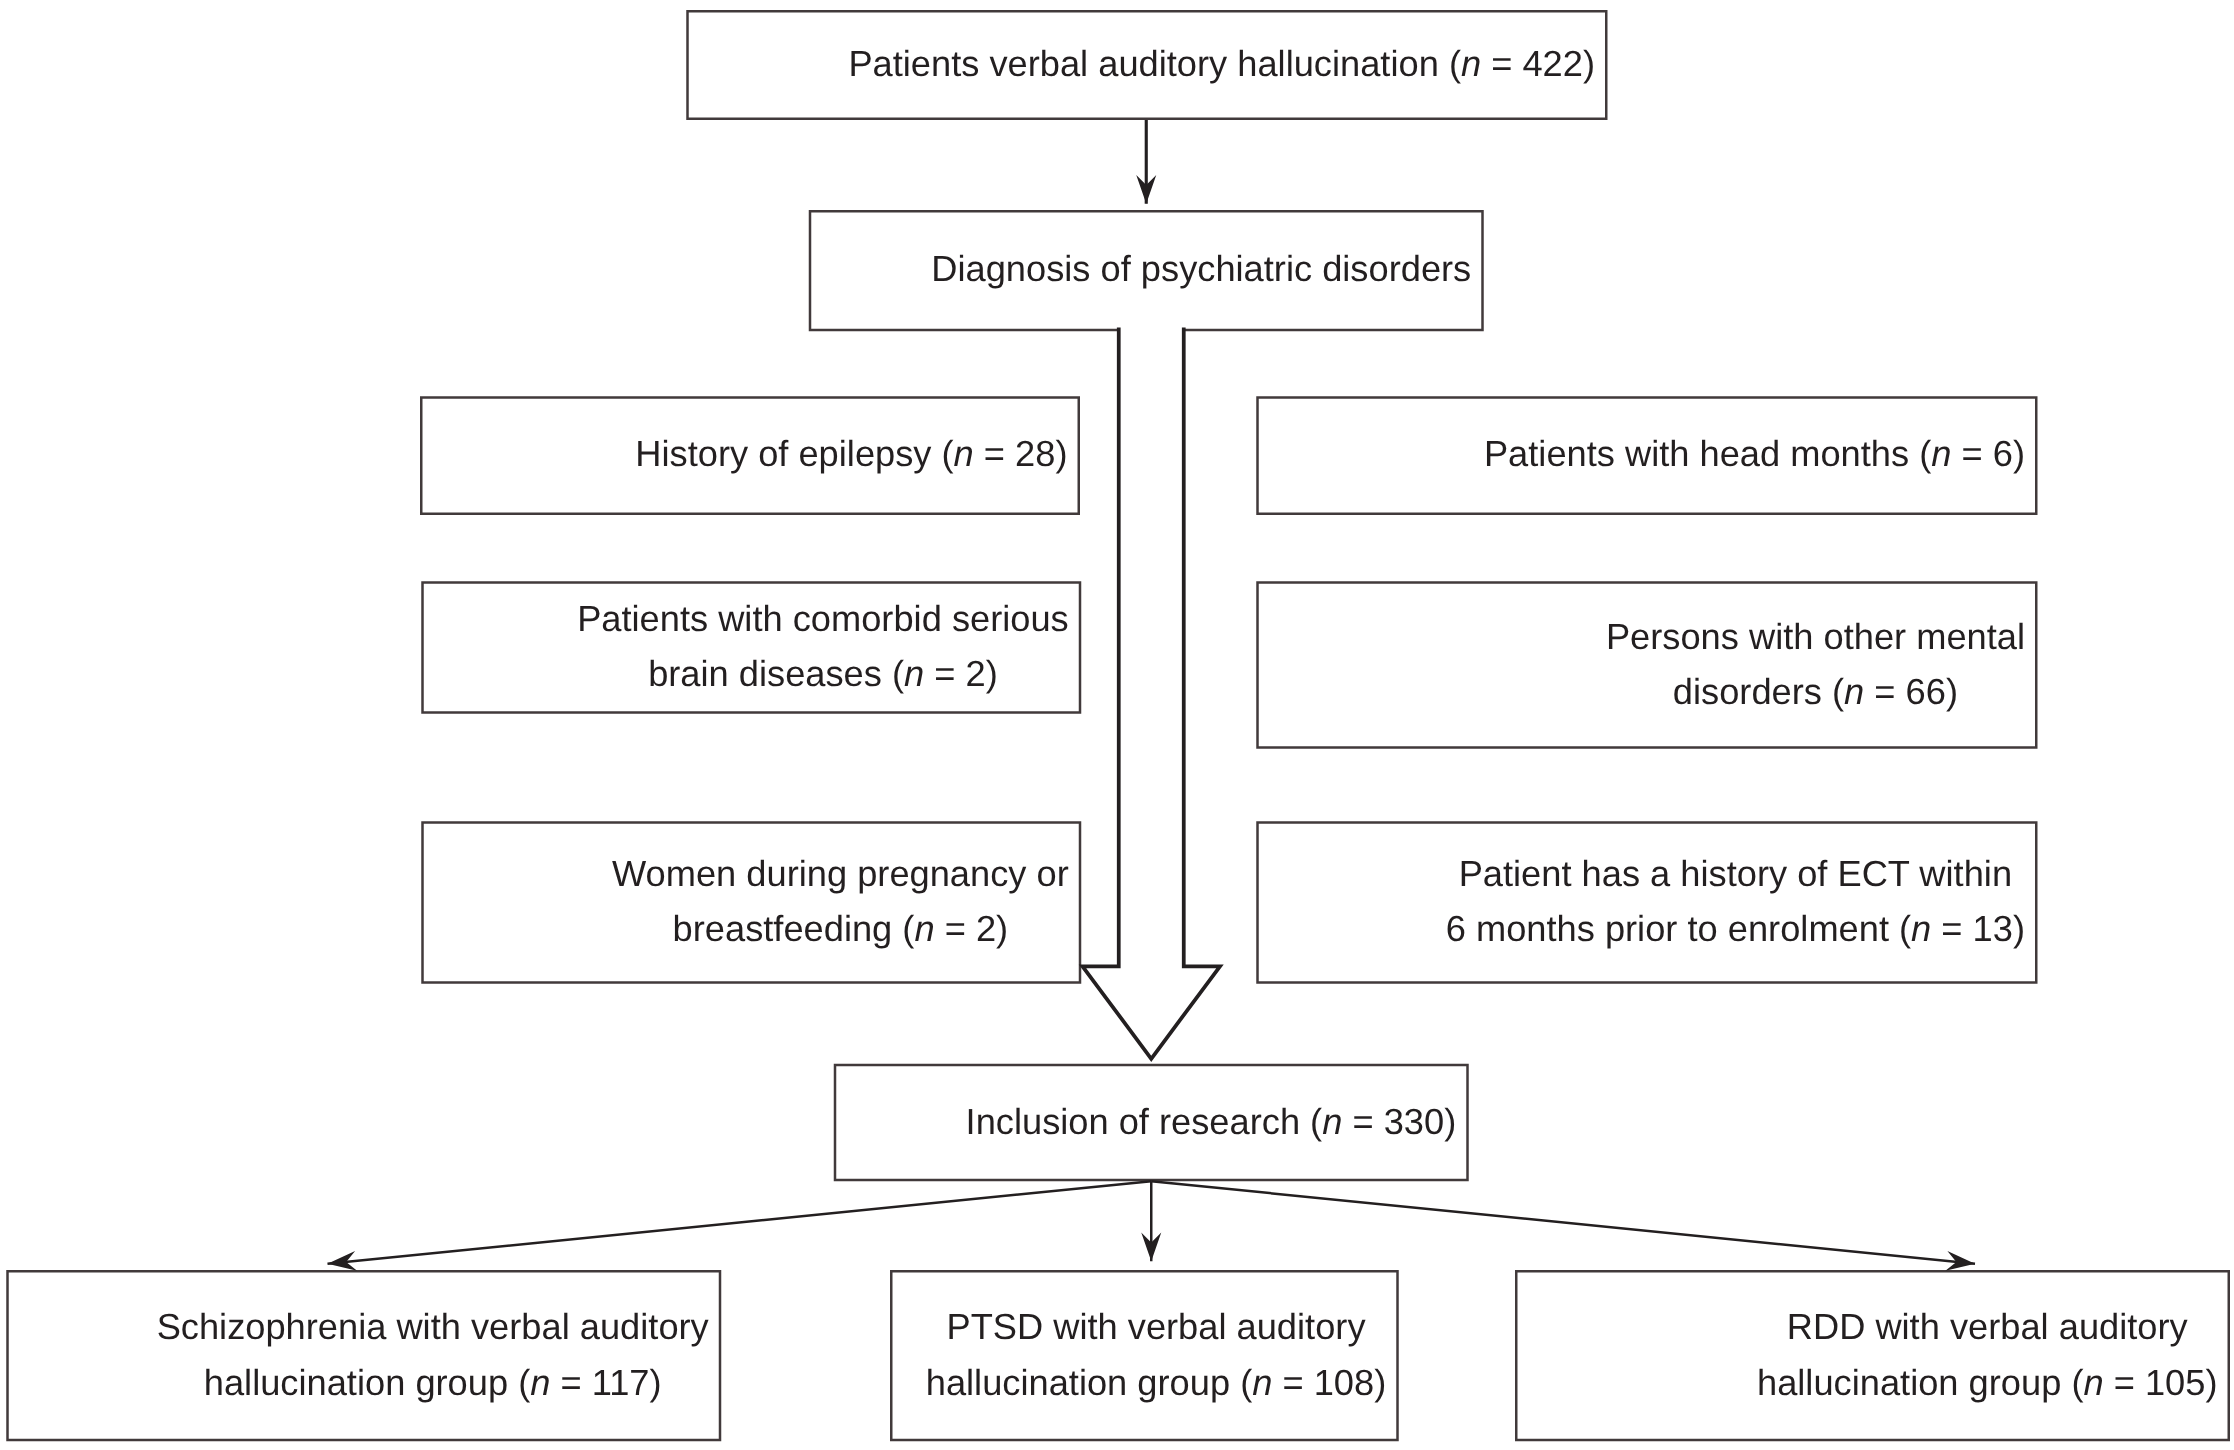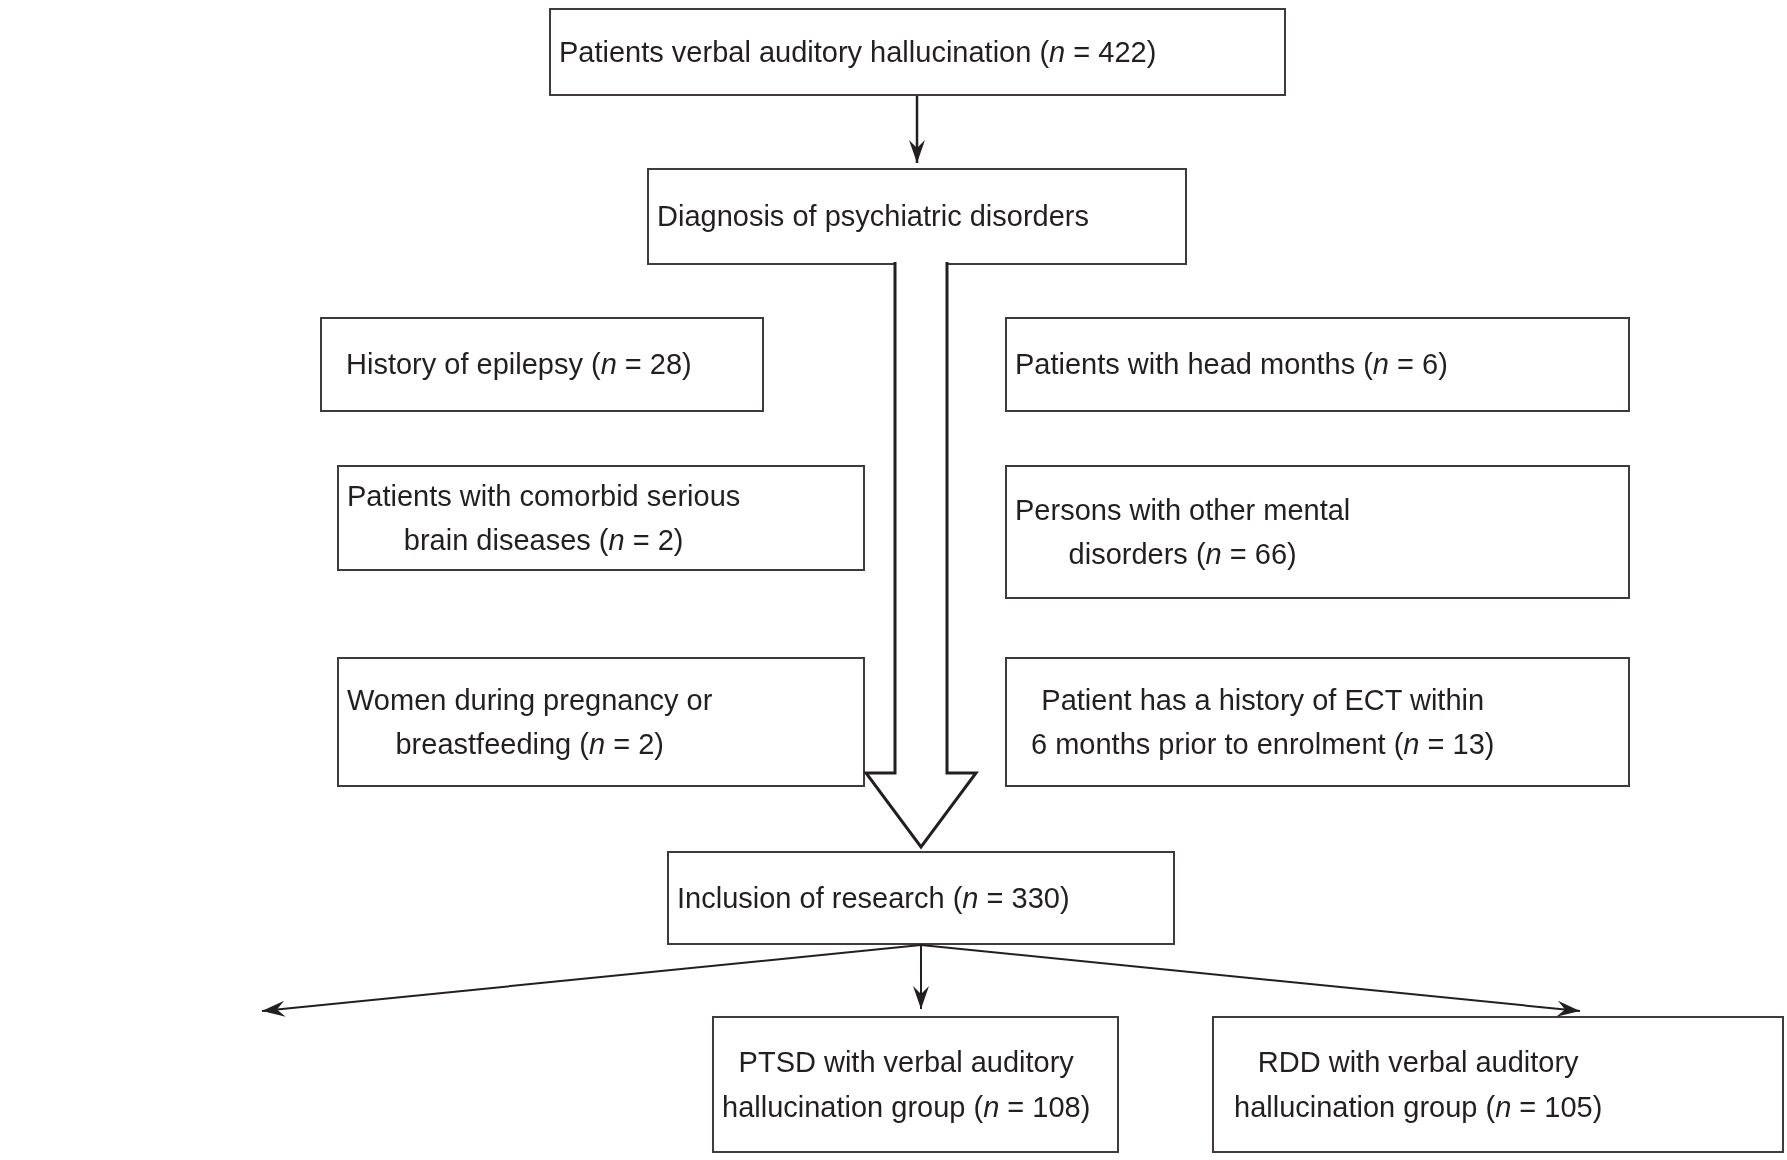--- a/index.html
+++ b/index.html
@@ -16,21 +16,21 @@
     color: #231f20;
     overflow: hidden;
   }
   .box {
     position: absolute;
     box-sizing: border-box;
     border: 2px solid #413a3b;
     background: #ffffff;
     display: flex;
     align-items: center;
-    justify-content: flex-start;
+    justify-content: flex-end;
     text-align: center;
     font-size: 29px;
     line-height: 1.52;
     color: #231f20;
     padding: 0 8px;
     z-index: 1;
   }
   .box .box-label { display: inline-block; }
   .box i { font-style: italic; }
   svg.connectors {
@@ -49,21 +49,21 @@
 <div class="canvas">
 
   <div class="box" style="left:549px; top:8px; width:737px; height:88px;">
     <span class="box-label"><span>Patients verbal auditory hallucination (</span><i>n</i><span> = 422)</span></span>
   </div>
 
   <div class="box" style="left:647px; top:168px; width:540px; height:97px;">
     <span class="box-label"><span>Diagnosis of psychiatric disorders</span></span>
   </div>
 
-  <div class="box" style="left:320px; top:317px; width:444px; height:95px;padding-left:24px;">
+  <div class="box" style="left:336px; top:317px; width:528px; height:95px;padding-left:24px;">
     <span class="box-label"><span>History of epilepsy (</span><i>n</i><span> = 28)</span></span>
   </div>
   <div class="box" style="left:337px; top:465px; width:528px; height:106px;">
     <span class="box-label"><span>Patients with comorbid serious</span><br><span>brain diseases (</span><i>n</i><span> = 2)</span></span>
   </div>
   <div class="box" style="left:337px; top:657px; width:528px; height:130px;">
     <span class="box-label"><span>Women during pregnancy or</span><br><span>breastfeeding (</span><i>n</i><span> = 2)</span></span>
   </div>
 
   <div class="box" style="left:1005px; top:317px; width:625px; height:95px;">
@@ -73,20 +73,23 @@
     <span class="box-label"><span>Persons with other mental</span><br><span>disorders (</span><i>n</i><span> = 66)</span></span>
   </div>
   <div class="box" style="left:1005px; top:657px; width:625px; height:130px;padding-left:24px;">
     <span class="box-label"><span>Patient has a history of ECT within</span><br><span>6 months prior to enrolment (</span><i>n</i><span> = 13)</span></span>
   </div>
 
   <div class="box" style="left:667px; top:851px; width:508px; height:94px;">
     <span class="box-label"><span>Inclusion of research (</span><i>n</i><span> = 330)</span></span>
   </div>
 
+  <div class="box" style="left:5px; top:1016px; width:572px; height:137px;">
+    <span class="box-label"><span>Schizophrenia with verbal auditory</span><br><span>hallucination group (</span><i>n</i><span> = 117)</span></span>
+  </div>
   <div class="box" style="left:712px; top:1016px; width:407px; height:137px;">
     <span class="box-label"><span>PTSD with verbal auditory</span><br><span>hallucination group (</span><i>n</i><span> = 108)</span></span>
   </div>
   <div class="box" style="left:1212px; top:1016px; width:572px; height:137px;padding-left:20px;">
     <span class="box-label"><span>RDD with verbal auditory</span><br><span>hallucination group (</span><i>n</i><span> = 105)</span></span>
   </div>
 
   <svg class="connectors" viewBox="0 0 1787 1160">
     <defs>
       <marker id="ah" markerUnits="userSpaceOnUse" markerWidth="30" markerHeight="22" refX="25" refY="11" orient="auto">

